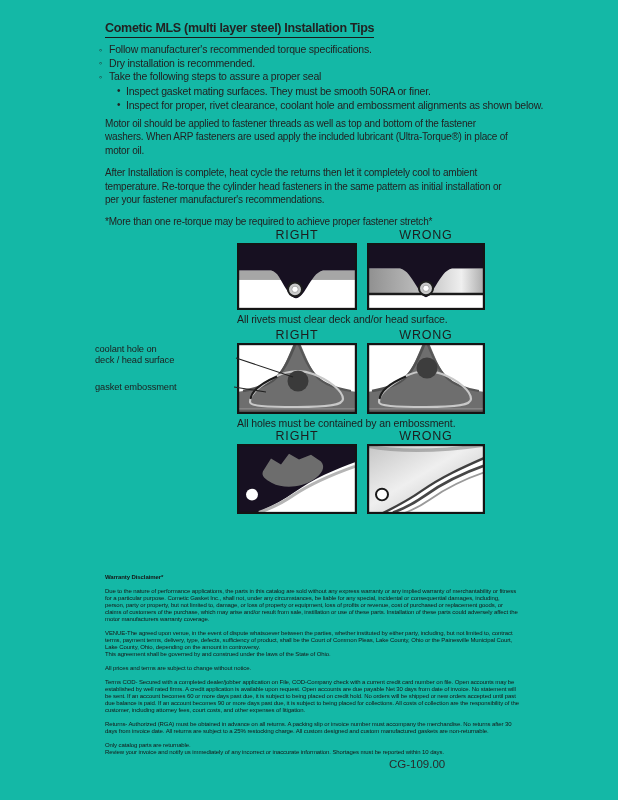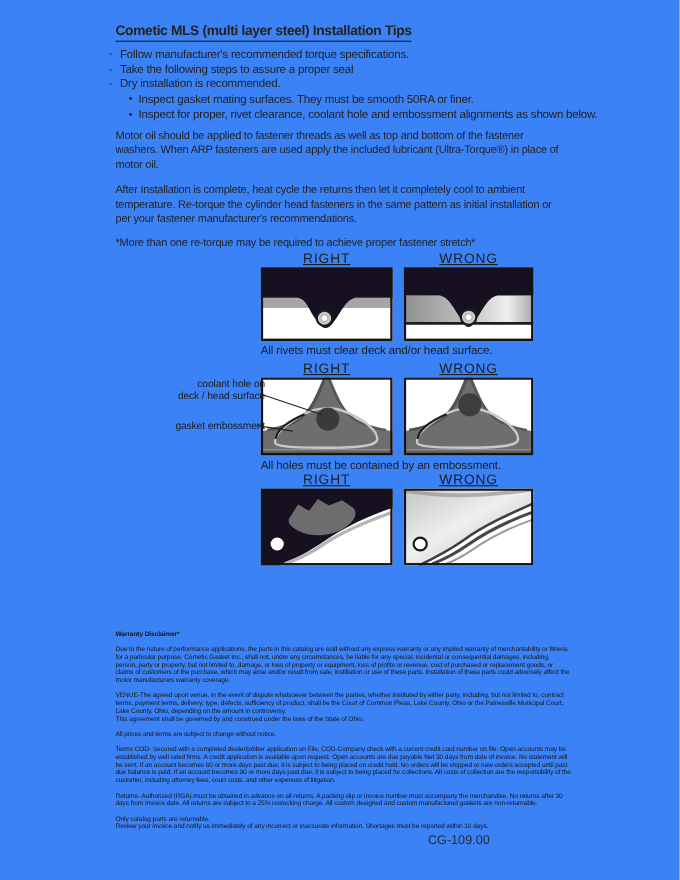--- a/index.html
+++ b/index.html
@@ -1,16 +1,16 @@
 <!DOCTYPE html>
 <html><head>
 <meta charset="utf-8">
 <style>
   html,body{margin:0;padding:0;background:#fff;}
-  .page{position:relative;width:618px;height:800px;background:#3b82f6;
+  .page{position:relative;width:618px;height:800px;background:#14b8a6;
         font-family:"Liberation Sans",sans-serif;color:#222;overflow:hidden;}
 
   .title{position:absolute;left:105px;top:21px;font-size:12.5px;font-weight:bold;
          letter-spacing:-0.3px;border-bottom:1.6px solid #1a1a1a;padding-bottom:2px;
          display:inline-block;}
 
   .bullets{position:absolute;left:99px;top:43px;margin:0;padding:0;list-style:none;
            font-size:10.5px;line-height:13.2px;letter-spacing:-0.2px;white-space:nowrap;}
   .bullets .mk{display:inline-block;width:10px;font-size:9px;vertical-align:0.5px;}
   .bullets .sub{padding-left:18px;}
@@ -18,26 +18,26 @@
 
   .diesel{position:absolute;left:105px;top:117px;width:408px;font-size:10px;
           line-height:13.4px;letter-spacing:-0.2px;}
   .diesel h2{font-size:12px;letter-spacing:-0.3px;margin:0 0 7px 0;}
   .diesel p{margin:0 0 9px 0;}
 
   .fig-row{position:absolute;left:237px;width:260px;}
   #row1{top:229px;} #row2{top:329px;} #row3{top:430px;}
   .fig-cols{display:flex;gap:10px;}
   .fig-col{display:flex;flex-direction:column;align-items:center;}
-  .fig-label{font-size:12.5px;letter-spacing:0.8px;line-height:13px;margin-bottom:1px;color:#1d1d1d;text-decoration:underline;}
+  .fig-label{font-size:12.5px;letter-spacing:0.8px;line-height:13px;margin-bottom:1px;color:#1d1d1d;}
   svg.diag{display:block;}
   .fig-caption{font-size:10.5px;letter-spacing:-0.1px;line-height:12px;margin-top:3px;
                align-self:flex-start;color:#1d1d1d;}
 
-  .annot{position:absolute;left:115px;width:126px;text-align:right;font-size:9.3px;
+  .annot{position:absolute;left:95px;width:126px;text-align:left;font-size:9.3px;
          line-height:10.8px;letter-spacing:-0.1px;color:#1d1d1d;}
   #annot-coolant{top:344px;}
   #annot-emboss{top:382px;}
   #annot-lines{position:absolute;left:0;top:0;pointer-events:none;}
 
   .fineprint{position:absolute;left:105px;top:574px;width:414px;font-size:6px;
              line-height:7px;letter-spacing:-0.1px;color:#161616;}
   .fineprint .fp-h{font-weight:bold;margin:0 0 7px 0;}
   .fineprint p{margin:0 0 7px 0;}
   .fineprint p.grp{margin:0 0 7px 0;}
@@ -46,22 +46,22 @@
 </style>
 </head>
 <body>
 
 <div class="page">
 
   <div class="title">Cometic MLS (multi layer steel) Installation Tips</div>
 
   <ul class="bullets">
     <li><span class="mk">◦</span><span>Follow manufacturer's recommended torque specifications.</span></li>
+    <li><span class="mk">◦</span><span>Dry installation is recommended.</span></li>
     <li><span class="mk">◦</span><span>Take the following steps to assure a proper seal</span></li>
-    <li><span class="mk">◦</span><span>Dry installation is recommended.</span></li>
     <li class="sub"><span class="mk">•</span><span>Inspect gasket mating surfaces.  They must be smooth 50RA or finer.</span></li>
     <li class="sub"><span class="mk">•</span><span>Inspect for proper, rivet clearance, coolant hole and embossment alignments as shown below.</span></li>
   </ul>
 
   <div class="diesel">
     <p>Motor oil should be applied to fastener threads as well as top and bottom of the fastener washers. When ARP fasteners are used apply the included lubricant (Ultra-Torque®) in place of motor oil.</p>
     <p>After Installation is complete, heat cycle the returns then let it completely cool to ambient temperature. Re-torque the cylinder head fasteners in the same pattern as initial installation or per your fastener manufacturer's recommendations.</p>
     <p>*More than one re-torque may be required to achieve proper fastener stretch*</p>
   </div>
 

